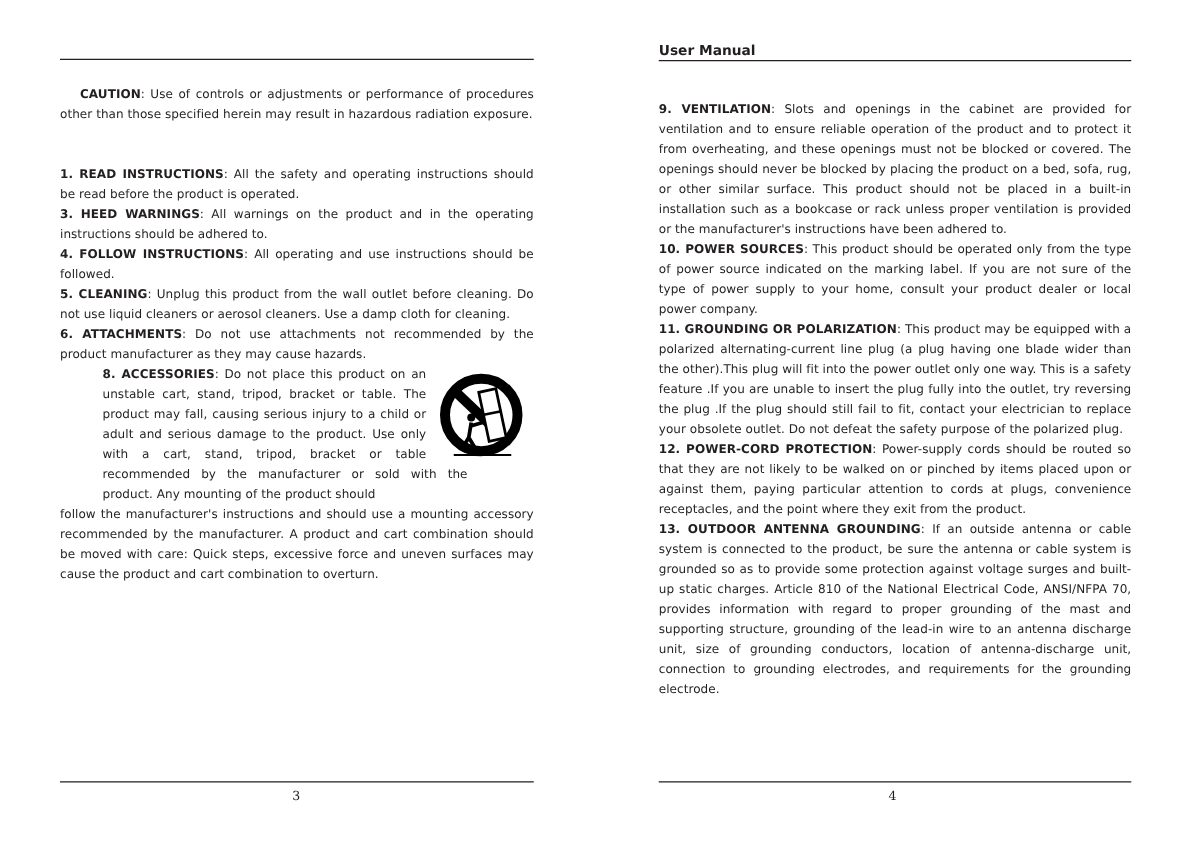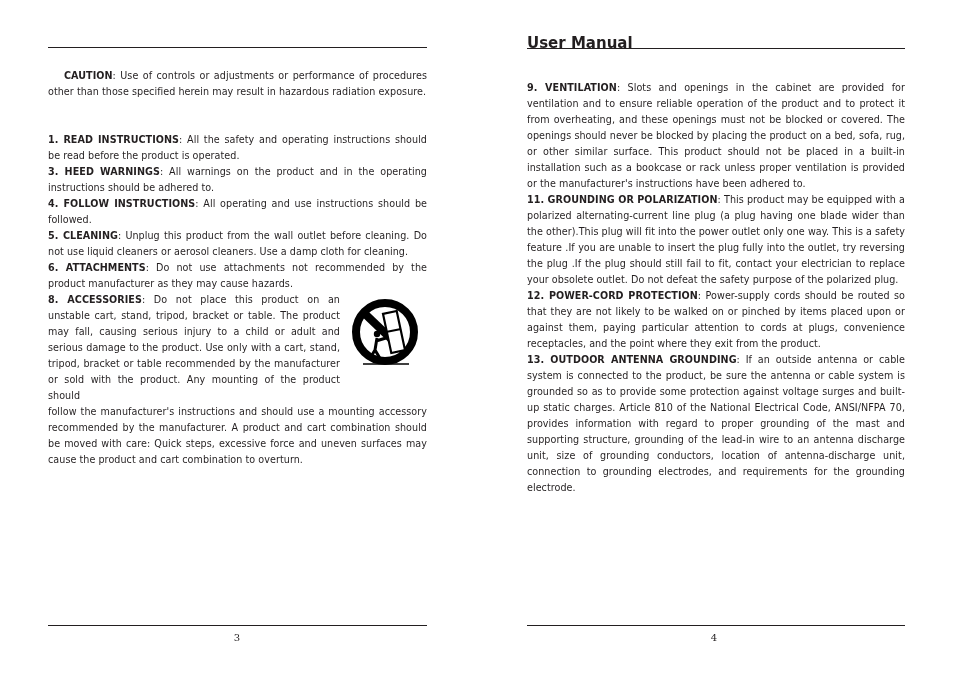--- a/index.html
+++ b/index.html
@@ -5,24 +5,24 @@
   html, body { margin: 0; padding: 0; background: #ffffff; }
   body { width: 954px; height: 674px; position: relative; overflow: hidden;
          font-family: "DejaVu Sans", sans-serif; color: #231f20; }
   .rule { position: absolute; height: 1px; background: #231f20; }
   .page-text { position: absolute; font-size: 9.6px; line-height: 16px;
                text-align: justify; letter-spacing: 0.05px; }
   .page-text p { margin: 0; }
   .page-text .indent { text-indent: 16px; }
   .page-text b { font-weight: bold; }
   .gap { height: 16px; }
-  .header-title { position: absolute; font-weight: bold; font-size: 15px; }
+  .header-title { position: absolute; font-weight: bold; font-size: 11px; }
   .page-num { position: absolute; font-family: "DejaVu Serif", serif; font-size: 10px; text-align: center; width: 20px; }
   .cart-icon { float: right; width: 72px; height: 72px; margin: 6px 6px 0 8px; }
-  .acc-wrap p.narrow { width: 292px; }
+  .acc-wrap p.narrow { width: 292px; margin-left: 34px; }
 </style>
 </head>
 <body>
 
 <div class="rule" style="left:48px; top:47px; width:379px;"></div>
 
 <div class="page-text" style="left:48px; top:68px; width:379px;">
   <p class="indent"><b>CAUTION</b><span>: Use of controls or adjustments or performance of procedures other than those specified herein may result in hazardous radiation exposure.</span></p>
   <div class="gap"></div>
   <div class="gap"></div>
@@ -49,19 +49,20 @@
 </div>
 
 <div class="rule" style="left:48px; top:625px; width:379px;"></div>
 <div class="page-num" style="left:227px; top:632px;">3</div>
 
 <div class="header-title" style="left:527px; top:34px;">User Manual</div>
 <div class="rule" style="left:527px; top:48px; width:378px;"></div>
 
 <div class="page-text" style="left:527px; top:80px; width:378px;">
   <p><b>9. VENTILATION</b><span>: Slots and openings in the cabinet are provided for ventilation and to ensure reliable operation of the product and to protect it from overheating, and these openings must not be blocked or covered. The openings should never be blocked by placing the product on a bed, sofa, rug, or other similar surface.  This product should not be placed in a built-in installation such as a bookcase or rack unless proper ventilation is provided or the manufacturer's instructions have been adhered to.</span></p>
+  <p><b>10. POWER SOURCES</b><span>: This product should be operated only from the type of power source indicated on the marking label.  If you are not sure of the type of power supply to your home, consult your product dealer or local power company.</span></p>
   <p><b>11. GROUNDING OR POLARIZATION</b><span>: This product may be equipped with a polarized alternating-current line plug (a plug having one blade wider than the other).This plug will fit into the power outlet only one way.  This is a safety feature .If you are unable to insert the plug fully into the outlet, try reversing the plug .If the plug should still fail to fit, contact your electrician to replace your obsolete outlet.  Do not defeat the safety purpose of the polarized plug.</span></p>
   <p><b>12. POWER-CORD PROTECTION</b><span>: Power-supply cords should be routed so that they are not likely to be walked on or pinched by items placed upon or against them, paying particular attention to cords at plugs, convenience receptacles, and the point where they exit from the product.</span></p>
   <p><b>13. OUTDOOR ANTENNA GROUNDING</b><span>: If an outside antenna or cable system is connected to the product, be sure the antenna or cable system is grounded so as to provide some protection against voltage surges and built-up static charges.  Article 810 of the National Electrical Code, ANSI/NFPA 70, provides information with regard to proper grounding of the mast and supporting structure, grounding of the lead-in wire to an antenna discharge unit, size of grounding conductors, location of antenna-discharge unit, connection to grounding electrodes, and requirements for the grounding electrode.</span></p>
 </div>
 
 <div class="rule" style="left:527px; top:625px; width:378px;"></div>
 <div class="page-num" style="left:704px; top:632px;">4</div>
 
 </body></html>

